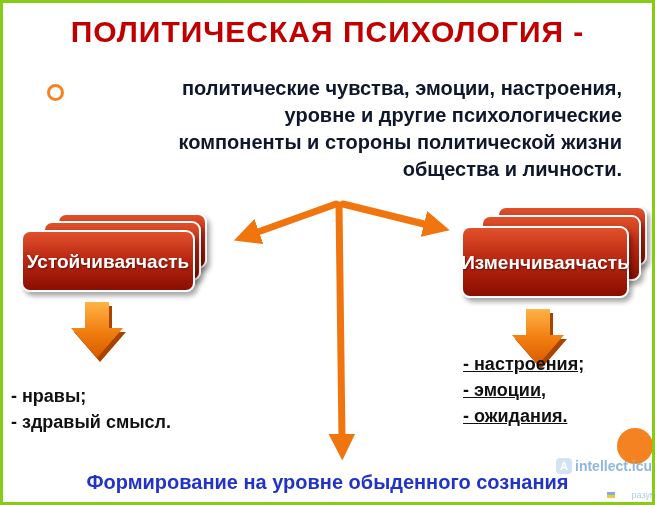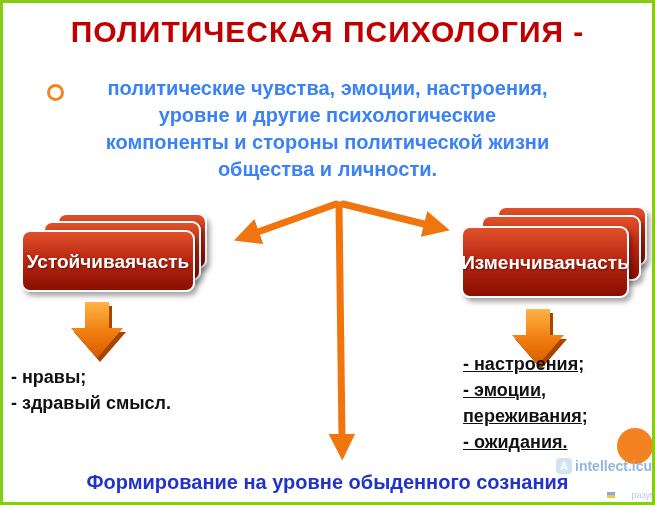--- a/index.html
+++ b/index.html
@@ -13,22 +13,22 @@
     overflow:hidden;
   }
   .title{
     position:absolute;left:0;right:0;top:12px;
     text-align:center;
     font-size:30px;font-weight:800;letter-spacing:1px;
     color:#c00000;
   }
   .definition{
     position:absolute;left:30px;right:30px;top:72px;
-    text-align:center;
-    font-size:20px;font-weight:bold;color:#3b82f6;
+    text-align:right;
+    font-size:20px;font-weight:bold;color:#0f172a;
     line-height:27px;
   }
   .bullet-ring{
     position:absolute;left:44px;top:81px;
     width:11px;height:11px;border:3px solid #f58220;border-radius:50%;
     background:#fff;
   }
   .arrows-overlay{position:absolute;left:0;top:0;width:655px;height:505px;pointer-events:none;}
   
   .stack{position:absolute;}
@@ -52,21 +52,21 @@
   .stack-right .b2{left:44px;top:0;width:150px;height:60px;}
   .stack-right .b1{left:28px;top:9px;width:160px;height:66px;}
   .stack-right .card-front{left:8px;top:20px;width:168px;height:72px;}
   .block-arrow{position:absolute;width:64px;height:60px;}
   .ba-left{left:62px;top:299px;}
   .ba-right{left:503px;top:306px;}
   .item-list{
     position:absolute;
     font-size:18px;font-weight:bold;color:#111111;line-height:26px;
   }
-  .list-left{left:8px;top:361px;}
+  .list-left{left:8px;top:380px;}
   .list-right{left:460px;top:348px;text-decoration:underline;}
   .footer{
     position:absolute;left:0;right:0;top:468px;
     text-align:center;
     font-size:20px;font-weight:bold;color:#2233c8;
   }
   .orange-dot{
     position:absolute;left:614px;top:425px;
     width:36px;height:36px;border-radius:50%;
     background:#f58220;
@@ -155,21 +155,20 @@
     <polygon points="20,0 44,0 44,26 58,26 32,56 6,26 20,26" fill="url(#g2)"></polygon>
   </svg>
 
   <div class="item-list list-left">
     <div>- нравы;</div>
     <div>- здравый смысл.</div>
   </div>
   <div class="item-list list-right">
     <div>- настроения;</div>
     <div>- эмоции,</div>
-    <div>переживания;</div>
     <div>- ожидания.</div>
   </div>
 
   <div class="footer">Формирование на уровне обыденного сознания</div>
 
   <div class="orange-dot"></div>
 
   <div class="watermark">
     <div class="wm-row">
       <span class="wm-icon">A</span>

